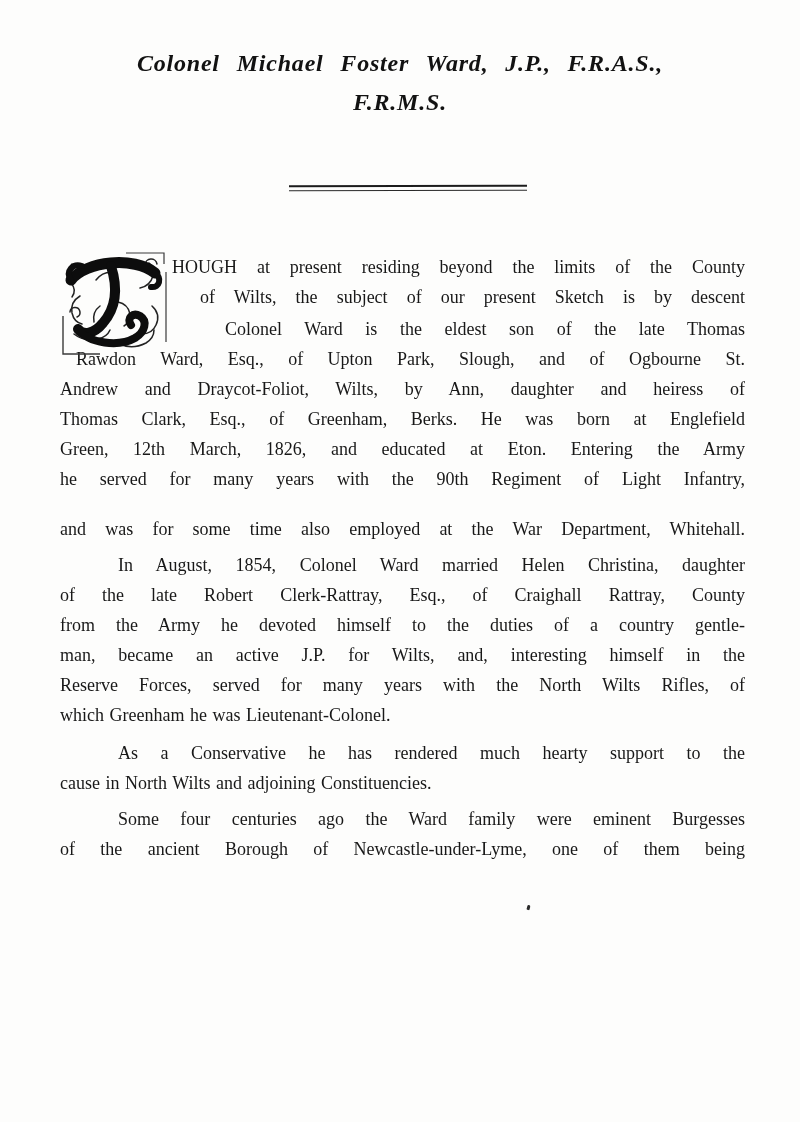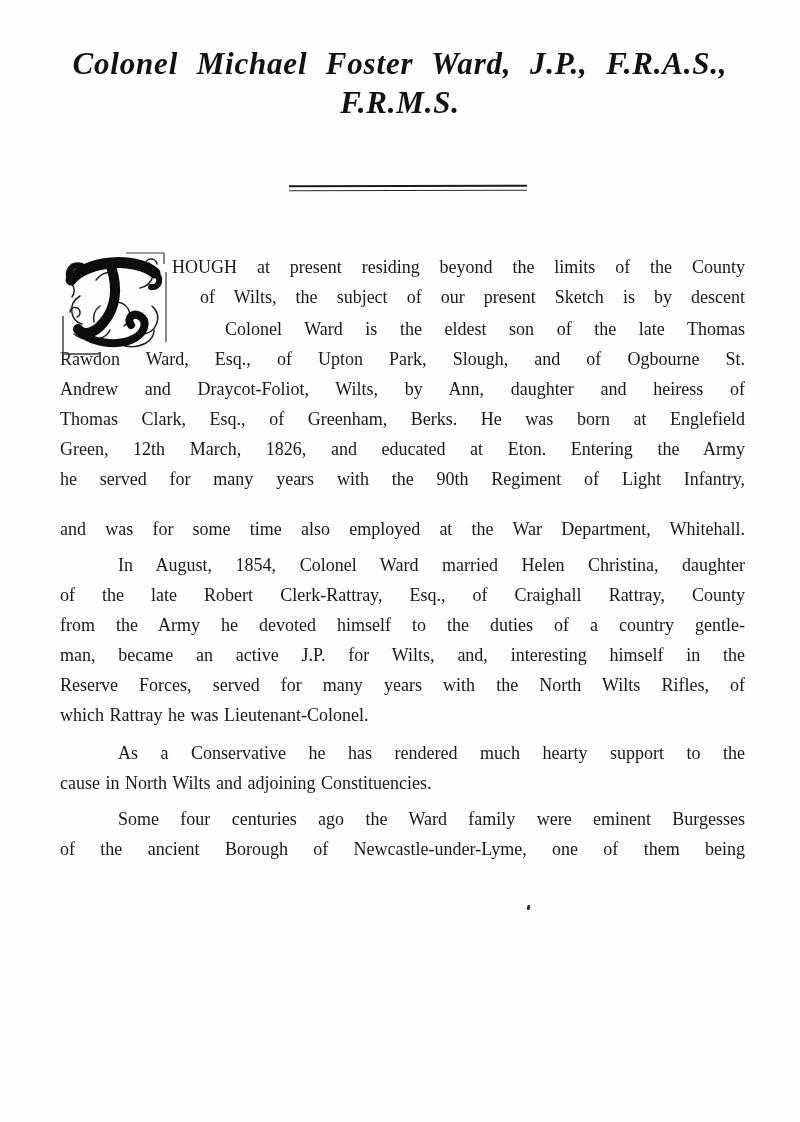--- a/index.html
+++ b/index.html
@@ -22,21 +22,21 @@
     position: absolute;
     top: 44px;
     left: 0;
     width: 100%;
     text-align: center;
   }
   .title-line {
     font-family: "Liberation Serif", serif;
     font-style: italic;
     font-weight: bold;
-    font-size: 31px;
+    font-size: 24px;
     line-height: 39px;
     letter-spacing: 0.8px;
     word-spacing: 10px;
     color: #121212;
   }
   
   .divider {
     position: absolute;
     top: 185px;
     left: 289px;
@@ -129,34 +129,34 @@
       </g>
     </svg>
 
     <div>
         <div style="margin-top: 0px;">
           <div class="line j" style="margin-left: 112px;">HOUGH at present residing beyond the limits of the County</div>
           <div class="line j" style="margin-left: 140px;">of Wilts, the subject of our present Sketch is by descent</div>
         </div>
         <div style="margin-top: 2px;">
           <div class="line j" style="margin-left: 165px;">Colonel Ward is the eldest son of the late Thomas</div>
-          <div class="line j" style="margin-left: 0px;">Rawdon Ward, Esq., of Upton Park, Slough, and of Ogbourne St.</div>
+          <div class="line j" style="margin-left: 16px;">Rawdon Ward, Esq., of Upton Park, Slough, and of Ogbourne St.</div>
           <div class="line j" style="margin-left: 0px;">Andrew and Draycot-Foliot, Wilts, by Ann, daughter and heiress of</div>
           <div class="line j" style="margin-left: 0px;">Thomas Clark, Esq., of Greenham, Berks. He was born at Englefield</div>
           <div class="line j" style="margin-left: 0px;">Green, 12th March, 1826, and educated at Eton. Entering the Army</div>
           <div class="line j" style="margin-left: 0px;">he served for many years with the 90th Regiment of Light Infantry,</div>
           <div class="line j" style="margin-left: 0px; margin-top: 20px;">and was for some time also employed at the War Department, Whitehall.</div>
         </div>
         <div style="margin-top: 6px;">
           <div class="line j" style="margin-left: 58px;">In August, 1854, Colonel Ward married Helen Christina, daughter</div>
           <div class="line j" style="margin-left: 0px;">of the late Robert Clerk-Rattray, Esq., of Craighall Rattray, County</div>
           <div class="line j" style="margin-left: 0px;">from the Army he devoted himself to the duties of a country gentle-</div>
           <div class="line j" style="margin-left: 0px;">man, became an active J.P. for Wilts, and, interesting himself in the</div>
           <div class="line j" style="margin-left: 0px;">Reserve Forces, served for many years with the North Wilts Rifles, of</div>
-          <div class="line" style="margin-left: 0px;">which Rattray he was Lieutenant-Colonel.</div>
+          <div class="line" style="margin-left: 0px;">which Greenham he was Lieutenant-Colonel.</div>
         </div>
         <div style="margin-top: 8px;">
           <div class="line j" style="margin-left: 58px;">As a Conservative he has rendered much hearty support to the</div>
           <div class="line" style="margin-left: 0px;">cause in North Wilts and adjoining Constituencies.</div>
         </div>
         <div style="margin-top: 6px;">
           <div class="line j" style="margin-left: 58px;">Some four centuries ago the Ward family were eminent Burgesses</div>
           <div class="line j" style="margin-left: 0px;">of the ancient Borough of Newcastle-under-Lyme, one of them being</div>
         </div>
       </div>

